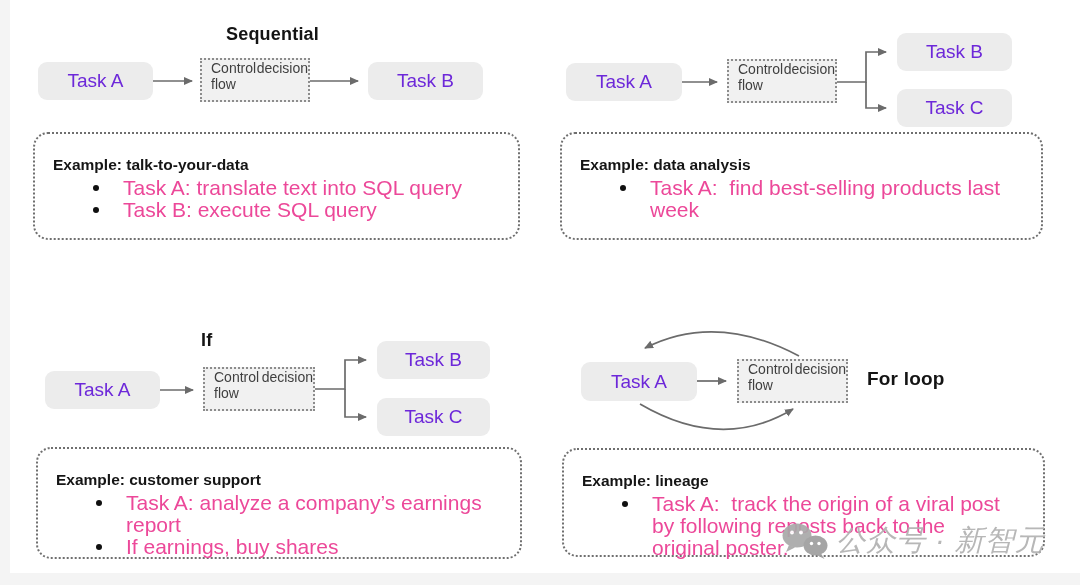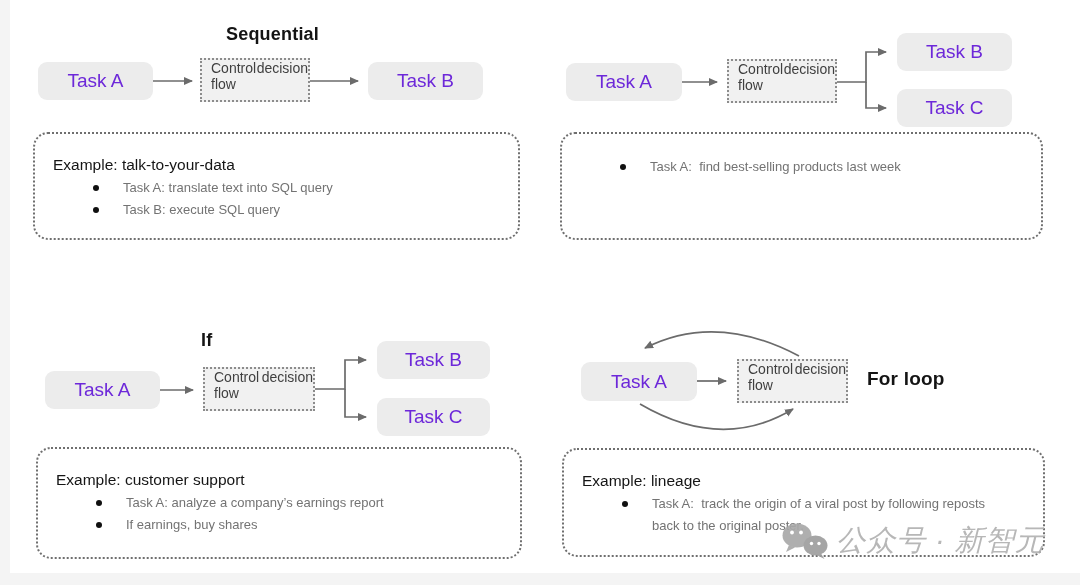--- a/index.html
+++ b/index.html
@@ -53,31 +53,31 @@
     color: #3f3f3f;
   }
   .example-box {
     position: absolute;
     background: #ffffff;
     border: 2px dotted #6f6f6f;
     border-radius: 15px;
     padding: 22px 22px 0 18px;
   }
   .ex-heading {
-    font-weight: normal;
+    font-weight: bold;
     font-size: 15.5px;
     color: #151515;
     margin-bottom: 3px;
   }
   .ex-bullet {
     position: relative;
     padding-left: 70px;
-    font-size: 13px;
+    font-size: 21px;
     line-height: 22px;
-    color: #737373;
+    color: #ec4899;
     white-space: pre-wrap;
   }
   .ex-bullet::before {
     content: "";
     position: absolute;
     left: 40px;
     top: 8px;
     width: 6px;
     height: 6px;
     border-radius: 50%;
@@ -150,20 +150,21 @@
 
   <div class="diagram-title" style="left:734px; top:27px;margin-top:40px;">Parallel</div>
   <div class="task-node" style="left:566px; top:63px; width:116px; height:38px;">Task A</div>
   <div class="control-node" style="left:727px; top:59px; width:110px; height:44px;">
     <span>Control flow</span>
     <span>decision</span>
   </div>
   <div class="task-node" style="left:897px; top:33px; width:115px; height:38px;">Task B</div>
   <div class="task-node" style="left:897px; top:89px; width:115px; height:38px;">Task C</div>
   <div class="example-box" style="left:560px; top:132px; width:483px; height:108px;">
+    <div class="ex-heading">Example: data analysis</div>
     <div class="ex-bullet">Task A:  find best-selling products last week</div>
   </div>
 
   <div class="diagram-title" style="left:201px; top:330px;">If</div>
   <div class="task-node" style="left:45px; top:371px; width:115px; height:38px;">Task A</div>
   <div class="control-node" style="left:203px; top:367px; width:112px; height:44px;">
     <span>Control flow</span>
     <span>decision</span>
   </div>
   <div class="task-node" style="left:377px; top:341px; width:113px; height:38px;">Task B</div>

